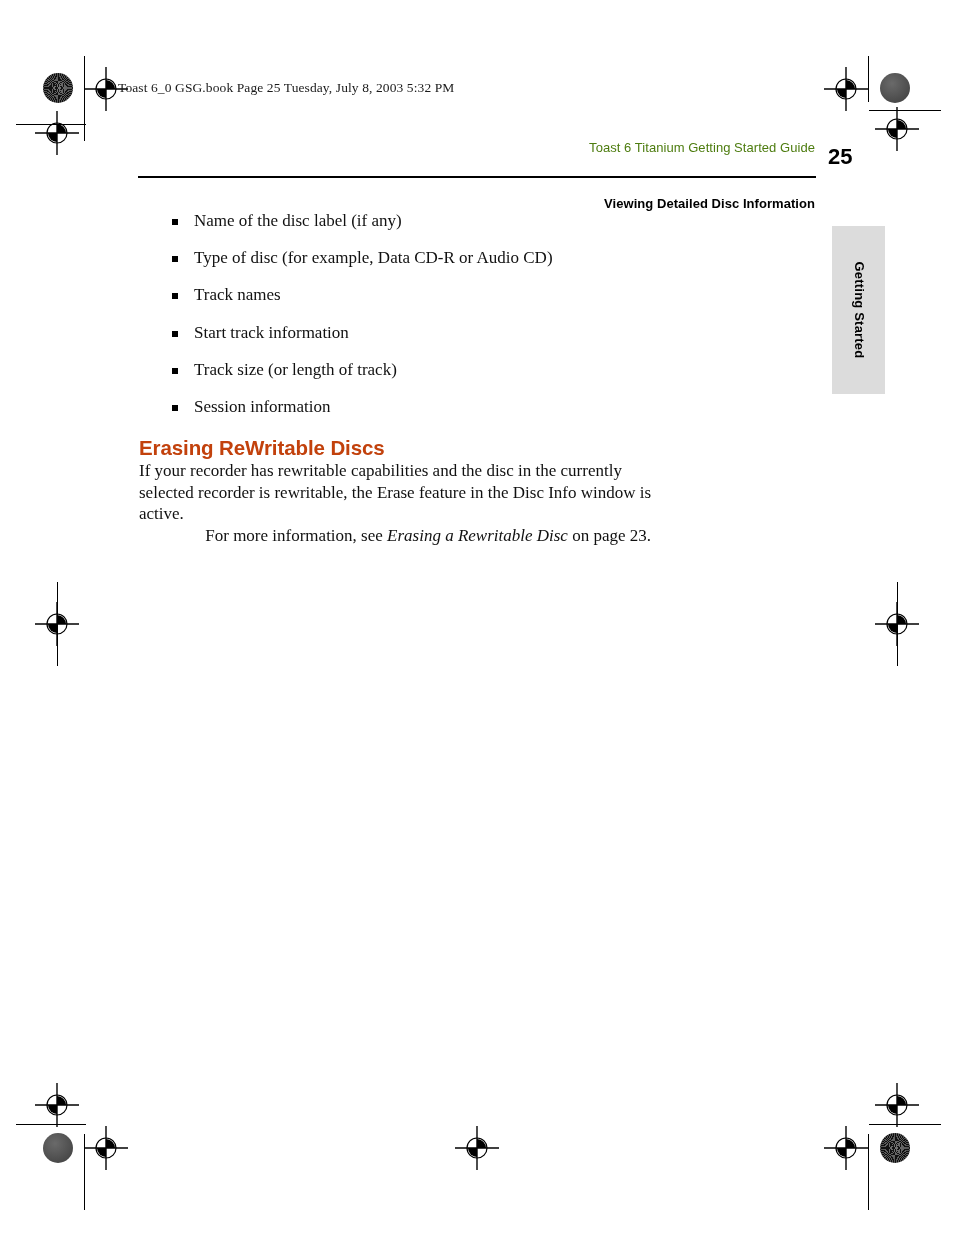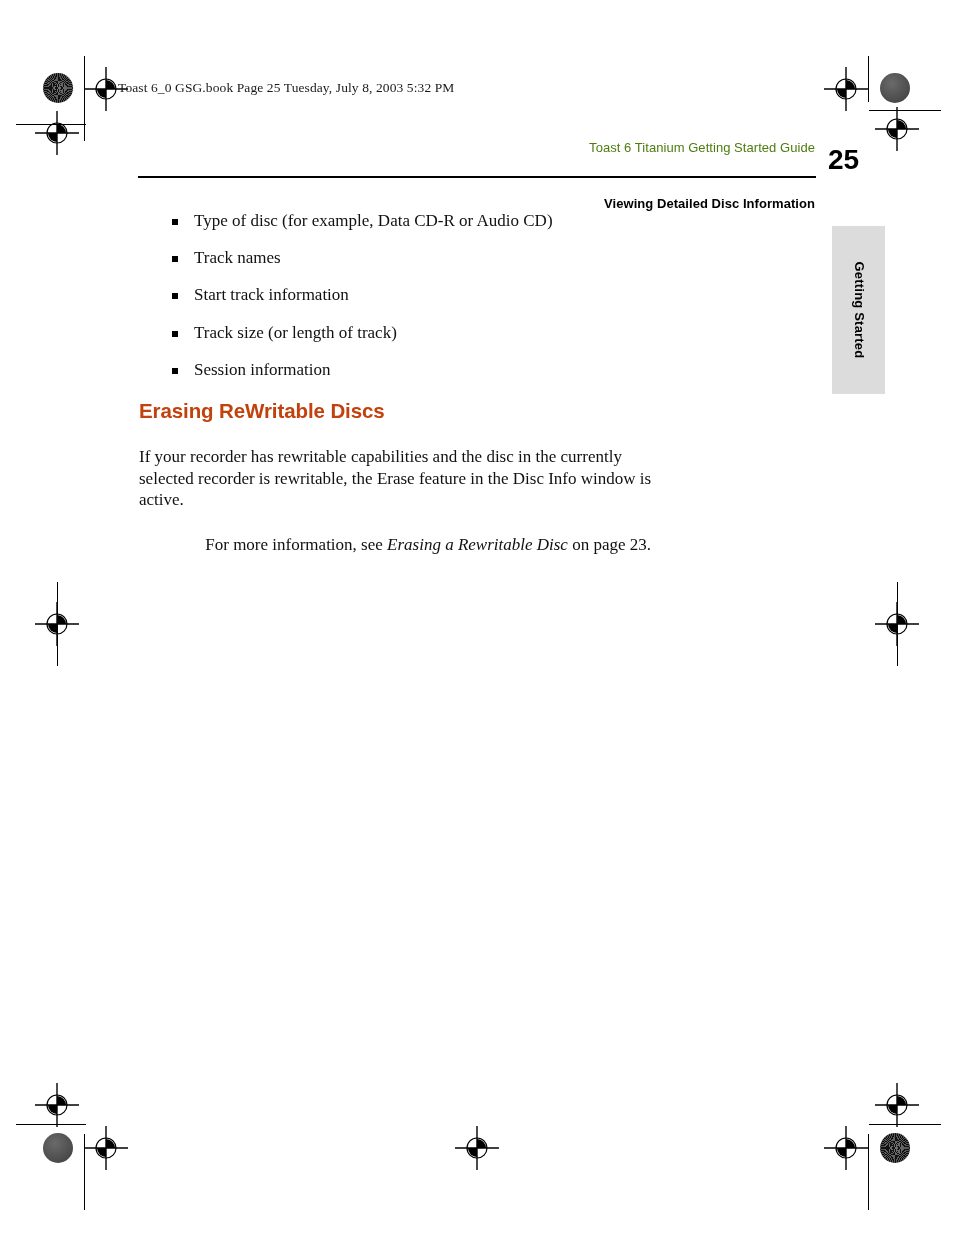--- a/index.html
+++ b/index.html
@@ -81,21 +81,21 @@
     color: #000000;
     letter-spacing: 0.05px;
     margin-top: 39px;
   }
   .folio {
     position: absolute;
     left: 828px;
     top: 144px;
     font-family: "Liberation Sans", "DejaVu Sans", sans-serif;
     font-weight: bold;
-    font-size: 28px;
+    font-size: 22px;
   }
   .head-rule {
     position: absolute;
     left: 138px;
     top: 176px;
     width: 678px;
     height: 2px;
     background: #000000;
   }
 
@@ -157,21 +157,21 @@
     font-size: 20.5px;
     font-weight: bold;
     margin: 21px 0 0 0;
     letter-spacing: -0.1px;
     color: #c2410c;
   }
 
   p.body {
     font-size: 17px;
     line-height: 1.28;
-    margin: 23px 0 0 0;
+    margin: 0 0 0 0;
     color: #111111;
     max-width: 516px;
   }
   p.body.tight { max-width: 512px; text-align: right; }
   p.body em { font-style: italic; }
 </style>
 </head>
 <body>
 
 <div class="trim-line trim-v" style="left:84px; top:56px; height:46px;"></div>
@@ -316,20 +316,24 @@
 
 <div class="side-tab">
   <div class="side-tab-label">Getting Started</div>
 </div>
 
 <div class="content">
 
   <ul class="bullets">
     <li>
       <span class="sq"></span>
+      <span>Name of the disc label (if any)</span>
+    </li>
+    <li>
+      <span class="sq"></span>
       <span>Type of disc (for example, Data CD-R or Audio CD)</span>
     </li>
     <li>
       <span class="sq"></span>
       <span>Track names</span>
     </li>
     <li>
       <span class="sq"></span>
       <span>Start track information</span>
     </li>

